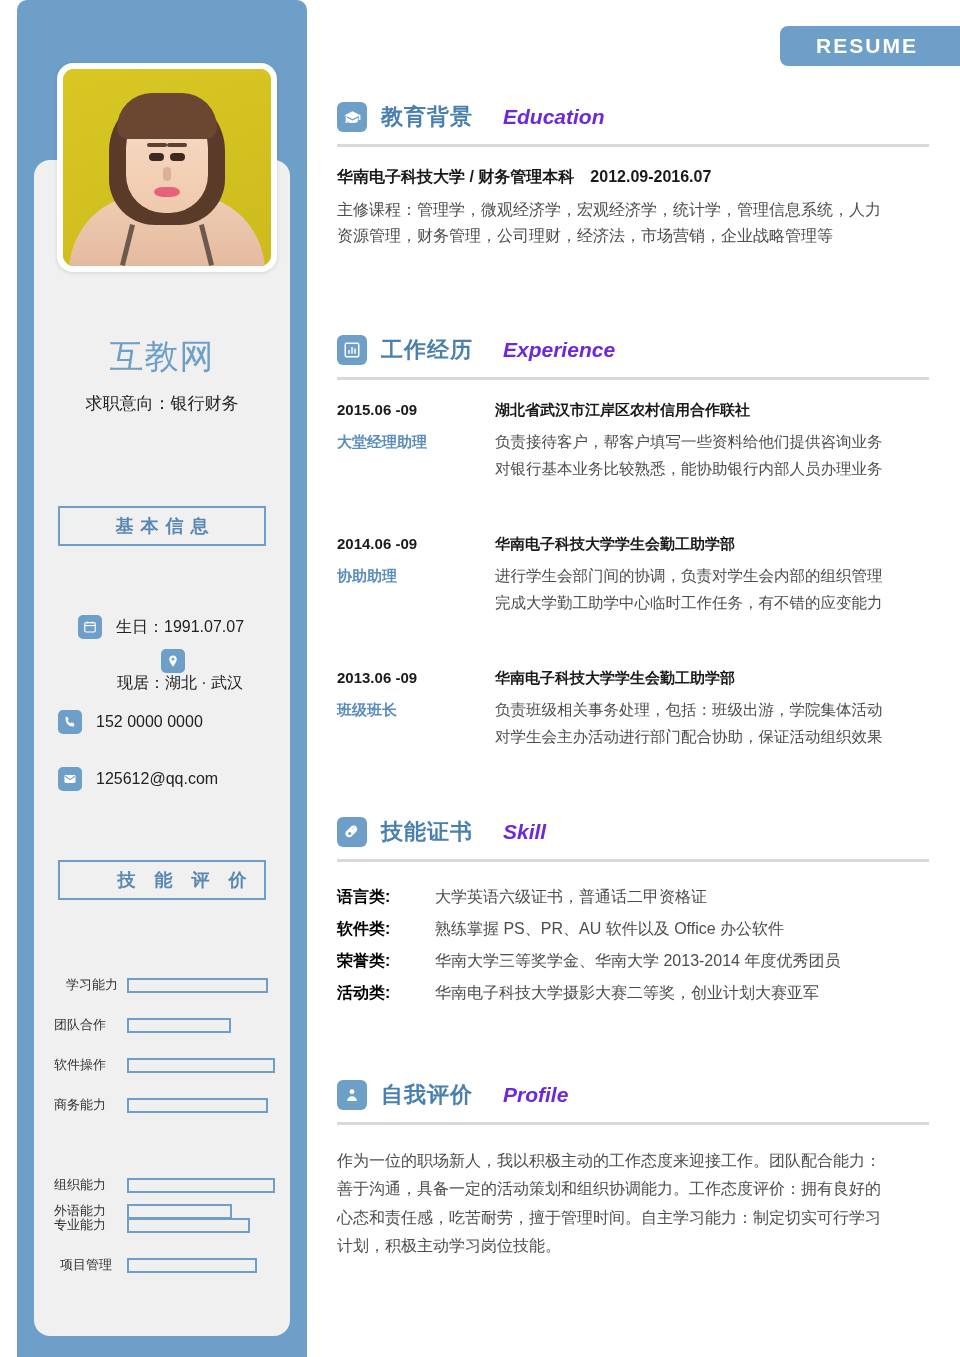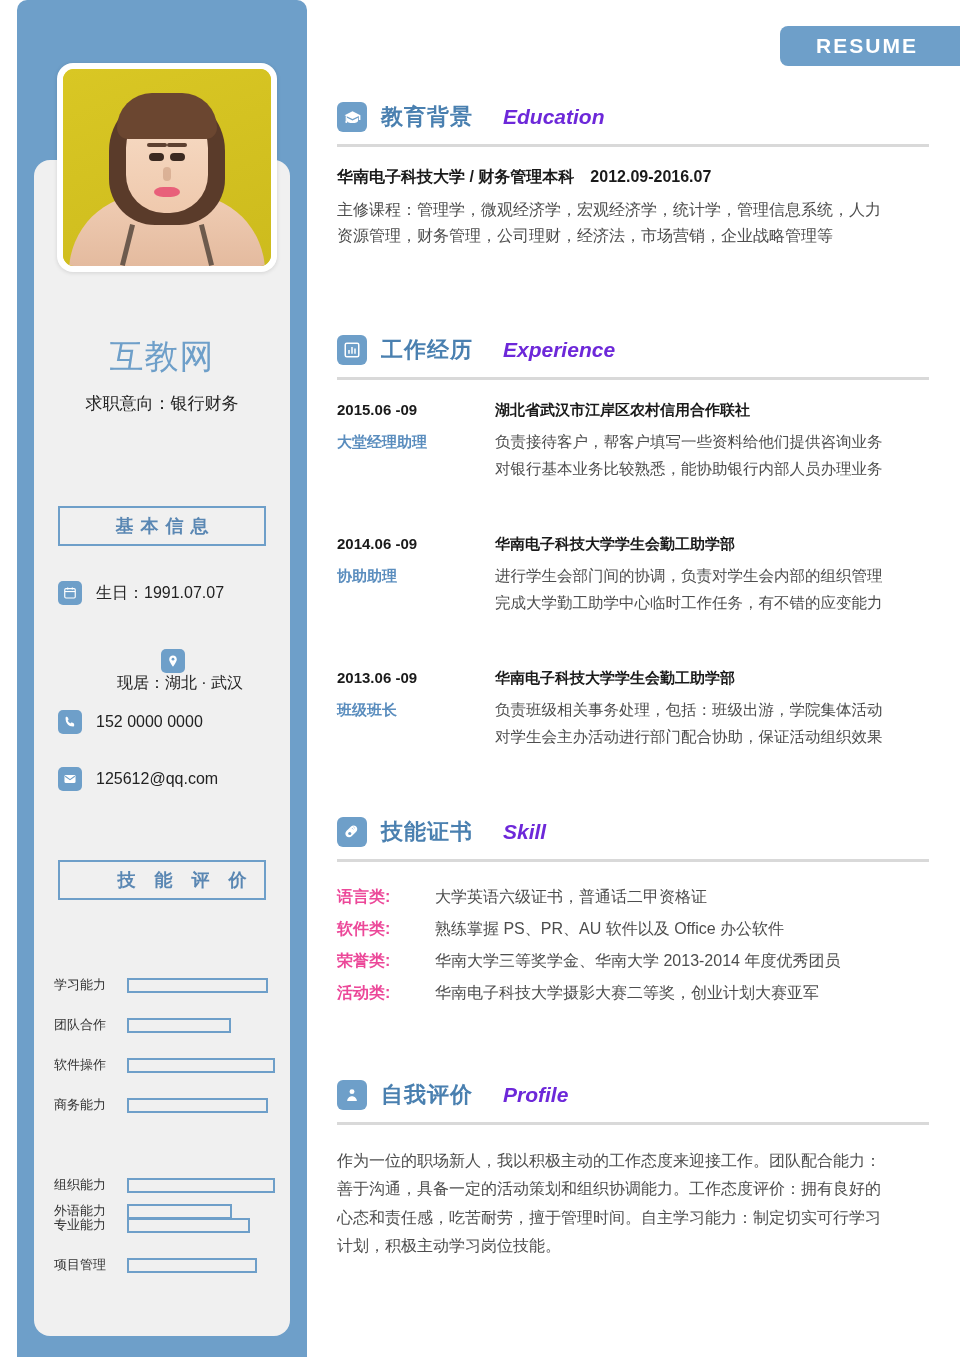--- a/index.html
+++ b/index.html
@@ -115,21 +115,21 @@
   .edu-title .gap{display:inline-block;width:16px;}
   .edu-body{margin-top:9px;color:#4d4d4d;font-size:16px;line-height:1.62;}
   
   .exp-item{position:absolute; left:0; width:592px;}
   .exp-date{position:absolute;left:0;top:0;color:#1a1a1a;font-size:15px;font-weight:bold;}
   .exp-role{position:absolute;left:0;top:32px;color:#5a8dbe;font-size:15px;font-weight:bold;}
   .exp-org{position:absolute;left:158px;top:0;color:#1a1a1a;font-size:15px;font-weight:bold;}
   .exp-lines{position:absolute;left:158px;top:28px;color:#4d4d4d;font-size:15.5px;line-height:1.72;}
   
   .skill-row{position:absolute;left:0;width:592px;height:30px;}
-  .skill-key{position:absolute;left:0;top:0;color:#ec4899;font-size:16px;font-weight:bold;}
+  .skill-key{position:absolute;left:0;top:0;color:#000000;font-size:16px;font-weight:bold;}
   .skill-val{position:absolute;left:98px;top:0;color:#4d4d4d;font-size:16px;}
   
   .profile-body{margin-top:22px;color:#4d4d4d;font-size:16px;line-height:1.78;text-align:justify;}
 </style>
 </head>
 <body>
 
 <div id="resume-badge">
   <span>RESUME</span>
 </div>
@@ -154,21 +154,21 @@
     <div class="nose"></div>
     <div class="lips"></div>
   </div>
 </div>
 
 <div id="brand">互教网</div>
 <div id="objective">求职意向：银行财务</div>
 
 <div class="box-title" id="basic-title">基本信息</div>
 <div id="contacts">
-    <div class="contact-row" id="c0" style="top: 578px;">
+    <div class="contact-row" id="c0" style="top: 612px; margin-left: 20px;">
       <span class="contact-icon">
         <svg width="14" height="14" viewBox="0 0 24 24" fill="none" stroke="#fff" stroke-width="2">
           <rect x="3" y="4.5" width="18" height="16" rx="2"></rect>
           <line x1="3" y1="9.5" x2="21" y2="9.5"></line>
           <line x1="8" y1="2.5" x2="8" y2="6"></line>
           <line x1="16" y1="2.5" x2="16" y2="6"></line>
         </svg>
       </span>
       <span class="contact-text">生日：1991.07.07</span>
     </div>
@@ -195,21 +195,21 @@
           <rect x="2.5" y="5" width="19" height="14" rx="2.5"></rect>
           <path d="M3.8 7.2L12 13l8.2-5.8" fill="none" stroke="#6e9fc9" stroke-width="1.8"></path>
         </svg>
       </span>
       <span class="contact-text">125612@qq.com</span>
     </div>
   </div>
 
 <div class="box-title" id="skillrate-title">技 能 评 价</div>
 <div id="ratings">
-    <div class="rate-row" style="top: 974px;">
+    <div class="rate-row" style="top: 974px; text-align: right;">
       <span class="rate-label">学习能力</span>
       <span class="rate-track" style="width: 141px;"></span>
     </div>
     <div class="rate-row" style="top: 1014px;">
       <span class="rate-label">团队合作</span>
       <span class="rate-track" style="width: 104px;"></span>
     </div>
     <div class="rate-row" style="top: 1054px;">
       <span class="rate-label">软件操作</span>
       <span class="rate-track" style="width: 148px;"></span>
@@ -223,21 +223,21 @@
       <span class="rate-track" style="width: 105px;"></span>
     </div>
     <div class="rate-row" style="top: 1174px;">
       <span class="rate-label">组织能力</span>
       <span class="rate-track" style="width: 148px;"></span>
     </div>
     <div class="rate-row" style="top: 1214px;">
       <span class="rate-label">专业能力</span>
       <span class="rate-track" style="width: 123px;"></span>
     </div>
-    <div class="rate-row" style="top: 1254px;">
+    <div class="rate-row" style="top: 1254px; text-align: center;">
       <span class="rate-label">项目管理</span>
       <span class="rate-track" style="width: 130px;"></span>
     </div>
   </div>
 
 <div id="right">
 
   <div class="section" id="sec-edu" style="top:100px;">
     <div class="sec-head">
       <span class="sec-icon">

